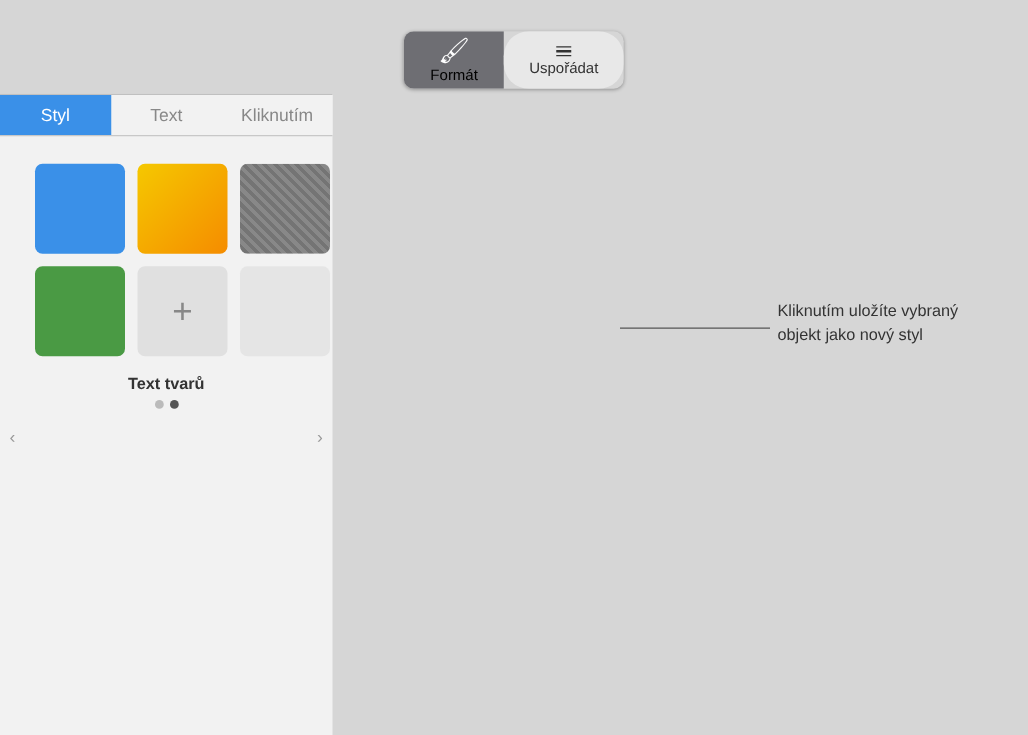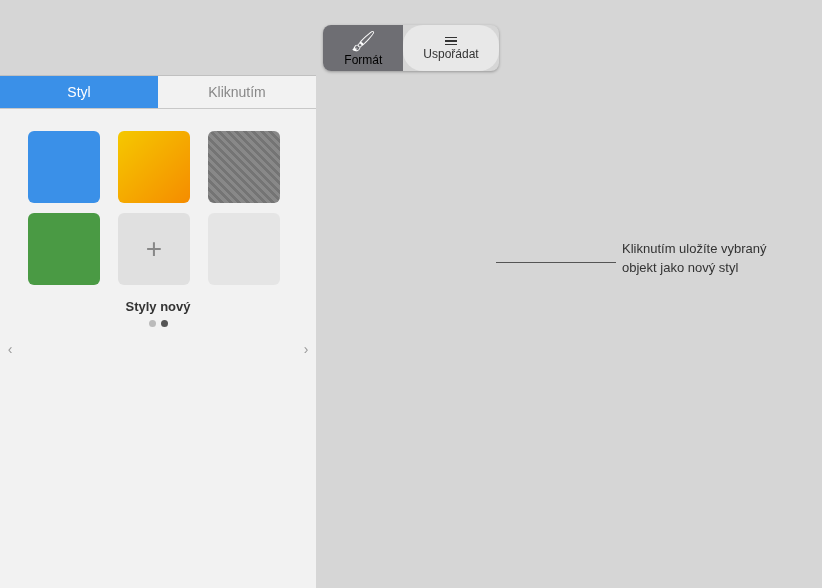--- a/index.html
+++ b/index.html
@@ -80,21 +80,21 @@
 
     .toolbar-btn.inactive .btn-icon {
       color: #333;
     }
 
     
     .sidebar {
       position: absolute;
       top: 75px;
       left: 0;
-      width: 316px;
+      width: 266px;
       bottom: 0;
       background: #f2f2f2;
       border-top: 1px solid #c0c0c0;
       display: flex;
       flex-direction: column;
     }
 
     .sidebar-tabs {
       display: flex;
       border-bottom: 1px solid #c8c8c8;
@@ -291,20 +291,23 @@
   </div>
 </div>
 
 <div class="sidebar">
 
   <div class="sidebar-tabs">
     <div class="sidebar-tab active">
       <span>Styl</span>
     </div>
     <div class="sidebar-tab">
+      <span>Text</span>
+    </div>
+    <div class="sidebar-tab">
       <span>Kliknutím</span>
     </div>
   </div>
 
   <div class="sidebar-content">
 
     <div class="arrow-left">
       <span>‹</span>
     </div>
 
@@ -318,21 +321,21 @@
       <div class="swatch swatch-yellow"></div>
       <div class="swatch swatch-gray"></div>
 
       <div class="swatch swatch-green"></div>
       <div class="swatch swatch-add">
         <span>+</span>
       </div>
       <div class="swatch swatch-empty"></div>
     </div>
 
-    <div class="section-label">Styly nový</div>
+    <div class="section-label">Text tvarů</div>
 
     <div class="dots">
       <div class="dot"></div>
       <div class="dot active"></div>
     </div>
 
   </div>
 </div>
 
 <div class="annotation">

